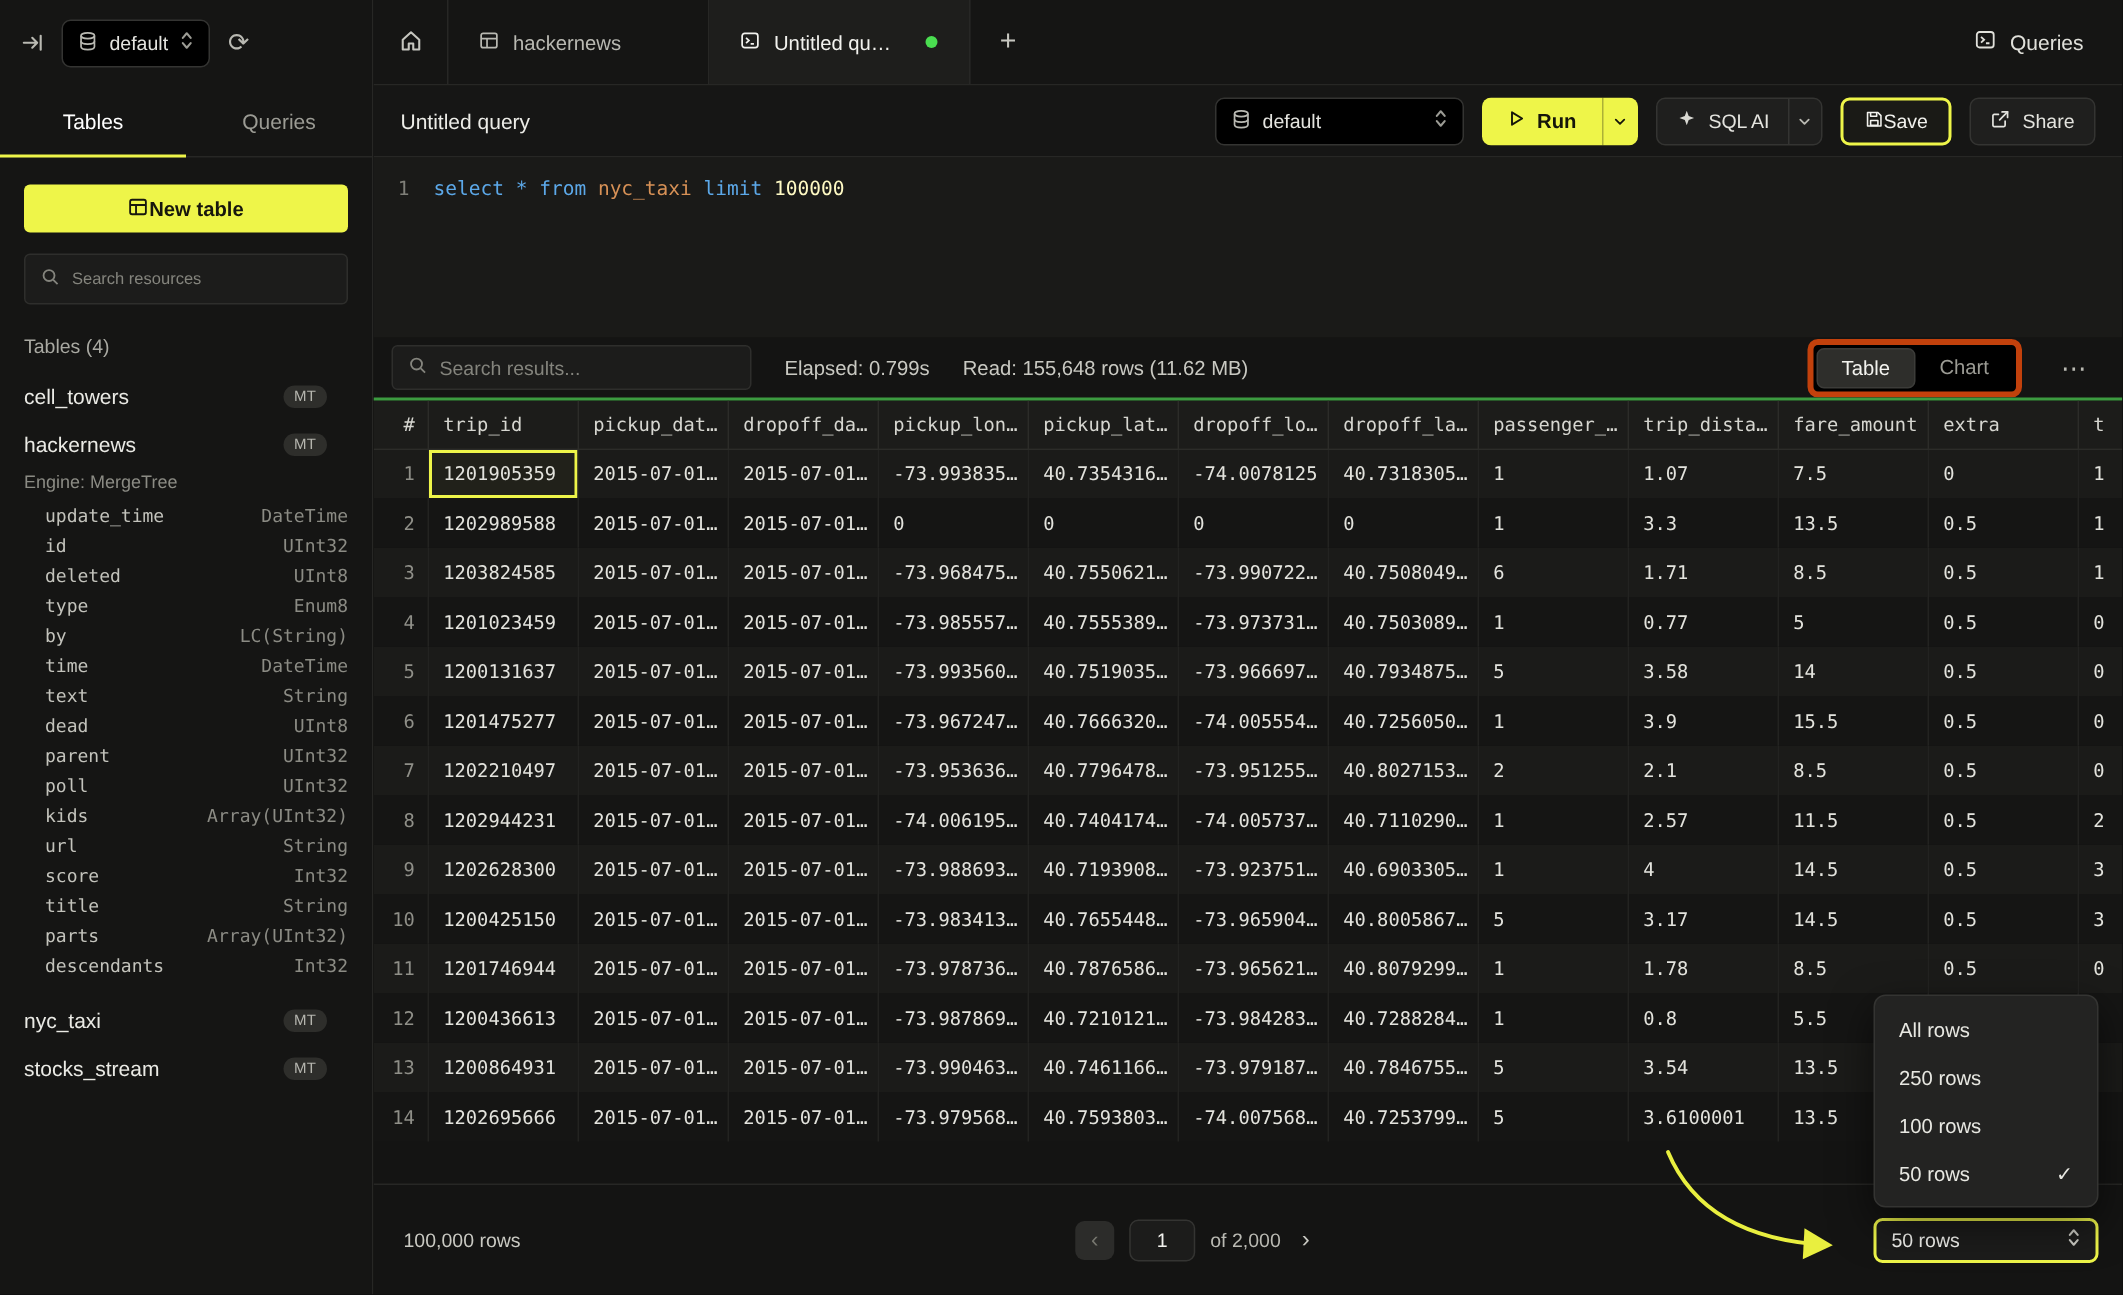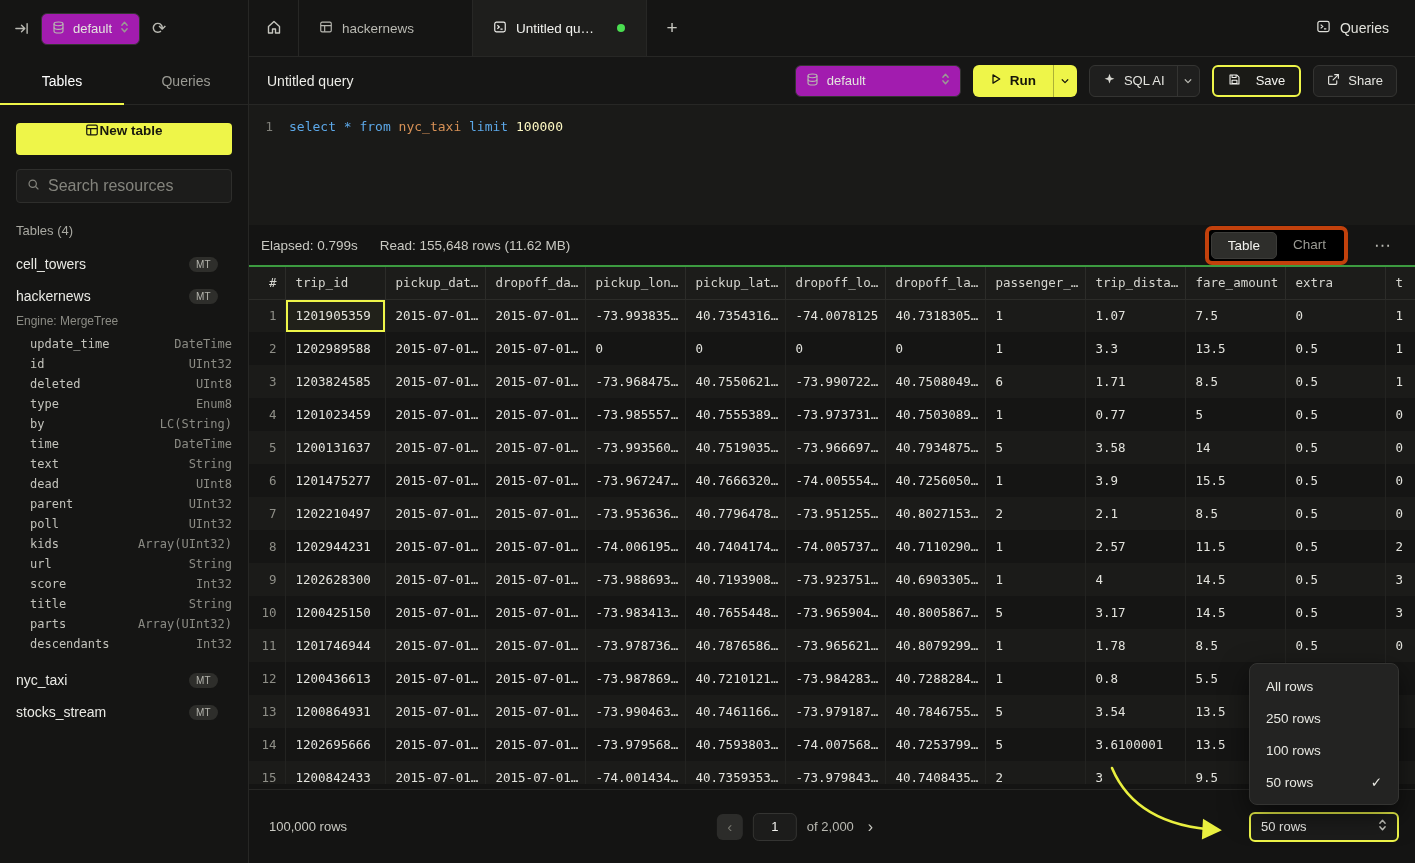--- a/index.html
+++ b/index.html
@@ -5,33 +5,33 @@
   *{margin:0;padding:0;box-sizing:border-box}
   html,body{width:1415px;height:863px;overflow:hidden;background:#0f0f0e;
     font-family:"Liberation Sans",sans-serif;color:#e4e4df;font-size:13px}
   .app{display:flex;width:1415px;height:863px}
 
   
   .sidebar{width:249px;min-width:249px;background:#151514;border-right:1px solid #272725;
     display:flex;flex-direction:column;overflow:hidden}
   .sb-top{height:57px;display:flex;align-items:center;gap:12px;padding:0 14px}
   .icon-btn{color:#b9b9b2;font-size:17px;cursor:pointer;display:flex;align-items:center}
-  .db-select{display:flex;align-items:center;gap:8px;background:#a21caf;border:1px solid #343432;
+  .db-select{display:flex;align-items:center;gap:8px;background:#000000;border:1px solid #343432;
     border-radius:6px;height:32px;padding:0 10px;color:#e4e4df;font-size:13px;cursor:pointer}
   .sb-tabs{display:flex;height:48px;border-bottom:1px solid #272725}
   .sb-tab{flex:1;display:flex;align-items:center;justify-content:center;font-size:14px;
     color:#9b9b94;position:relative;cursor:pointer}
   .sb-tab.active{color:#fff}
   .sb-tab.active::after{content:"";position:absolute;left:0;right:0;bottom:-1px;height:2px;background:#eef549}
   .new-table{margin:18px 16px 0;height:32px;background:#eef549;border:none;border-radius:4px;
-    display:flex;justify-content:center;gap:0;color:#17170d;font-size:13.5px;
+    display:flex;align-items:center;justify-content:center;gap:0;color:#17170d;font-size:13.5px;
     font-weight:600;cursor:pointer}
   .search-box{margin:14px 16px 0;height:34px;background:#1c1c1b;border:1px solid #2e2e2c;
     border-radius:4px;display:flex;align-items:center;gap:8px;padding:0 10px}
-  .search-box input{background:transparent;border:none;outline:none;color:#fef9c3;font-size:16px;width:100%}
+  .search-box input{background:transparent;border:none;outline:none;color:#fef9c3;font-size:11px;width:100%}
   .search-box input::placeholder{color:#84847d}
   .section-label{margin:20px 16px 10px;color:#a9a9a2;font-size:13px}
   .table-item{height:32px;display:flex;align-items:center;padding:0 16px;cursor:pointer}
   .table-name{font-size:14px;color:#eaeae5}
   .mt-badge{margin-left:auto;margin-right:14px;background:#2e2e2b;color:#b5b5ae;border-radius:10px;
     font-size:10px;padding:2px 7px;letter-spacing:.3px}
   .engine-line{padding:2px 16px 6px;color:#8b8b84;font-size:12px}
   .col-list{padding-bottom:10px}
   .col-row{height:20px;display:flex;align-items:center;padding:0 16px 0 30px;
     font-family:"DejaVu Sans Mono",monospace;font-size:12px;cursor:pointer}
@@ -58,21 +58,21 @@
   .qcontrols{margin-left:auto;display:flex;align-items:center;gap:12px}
   .btn{display:flex;align-items:center;gap:8px;height:32px;padding:0 13px;border-radius:6px;
     font-size:13px;color:#e4e4df;background:#1f1f1e;border:1px solid #343432;cursor:pointer}
   .split-caret{display:flex;align-items:center;justify-content:center;width:22px;align-self:stretch;
     border-left:1px solid #343432;margin-left:4px;margin-right:-13px;color:#b9b9b2}
   .run-btn{display:flex;height:32px;border-radius:6px;overflow:hidden;cursor:pointer}
   .run-main{display:flex;align-items:center;gap:8px;background:#eef549;color:#15150a;
     padding:0 17px;font-size:13.5px;font-weight:600}
   .run-caret{width:24px;background:#eef549;border-left:1px solid rgba(21,21,10,.3);
     display:flex;align-items:center;justify-content:center;color:#15150a}
-  .save-btn{display:flex;align-items:center;gap:15px;height:32px;padding:0 14px;border-radius:6px;
+  .save-btn{display:flex;align-items:center;gap:0;height:32px;padding:0 14px;border-radius:6px;
     background:#1a1a16;border:2px solid #eef549;color:#f2f2ee;font-size:13px;cursor:pointer}
 
   .editor{height:120px;background:#1a1a18;padding-top:14px;
     font-family:"DejaVu Sans Mono",monospace;font-size:13px}
   .code-line{display:flex;align-items:baseline}
   .gutter{width:40px;text-align:right;padding-right:16px;color:#7f7f78}
   .tok-kw{color:#5ca8e8}.tok-pl{color:#d8d8d2}.tok-ident{color:#d79156}.tok-num{color:#fef9c3}
 
   .rtoolbar{height:40px;display:flex;align-items:center;gap:22px;padding:0 12px;background:#141413}
   .rsearch{width:240px;height:30px;background:#1c1c1b;border:1px solid #2e2e2c;border-radius:4px;
@@ -379,20 +379,29 @@
     </div>
 
     <div class="editor">
       <div class="code-line">
         <span class="gutter">1</span>
         <span id="code-line"><span class="tok-kw">select</span><span class="tok-pl"> </span><span class="tok-kw">*</span><span class="tok-pl"> </span><span class="tok-kw">from</span><span class="tok-pl"> </span><span class="tok-ident">nyc_taxi</span><span class="tok-pl"> </span><span class="tok-kw">limit</span><span class="tok-pl"> </span><span class="tok-num">100000</span></span>
       </div>
     </div>
 
     <div class="rtoolbar">
+      <div class="rsearch">
+        <span>
+          <svg width="13" height="13" viewBox="0 0 16 16" fill="none" stroke="#84847d" stroke-width="1.5">
+              <circle cx="7" cy="7" r="4.5"></circle>
+              <path d="M10.5 10.5L14 14"></path>
+            </svg>
+        </span>
+        <input placeholder="Search results..." style="">
+      </div>
       <span class="stats">Elapsed: 0.799s</span>
       <span class="stats">Read: 155,648 rows (11.62 MB)</span>
       <div class="viewtoggle">
         <span class="vt-seg active">Table</span>
         <span class="vt-seg">Chart</span>
       </div>
       <span class="more-btn">⋯</span>
     </div>
 
     <div class="gridwrap">
@@ -633,35 +642,20 @@
               <td>-73.979568…</td>
               <td>40.7593803…</td>
               <td>-74.007568…</td>
               <td>40.7253799…</td>
               <td>5</td>
               <td>3.6100001</td>
               <td>13.5</td>
               <td></td>
               <td></td>
             </tr>
-            <tr>
-              <td class="idx">15</td>
-              <td>1200842433</td>
-              <td>2015-07-01…</td>
-              <td>2015-07-01…</td>
-              <td>-74.001434…</td>
-              <td>40.7359353…</td>
-              <td>-73.979843…</td>
-              <td>40.7408435…</td>
-              <td>2</td>
-              <td>3</td>
-              <td>9.5</td>
-              <td></td>
-              <td></td>
-            </tr>
           </tbody>
       </table>
     </div>
 
     <div class="footer">
       <span class="rowcount">100,000 rows</span>
       <div class="pagination">
         <div class="pg-prev">‹</div>
         <input class="pg-input" value="1" style="">
         <span class="pg-total">of 2,000</span>

